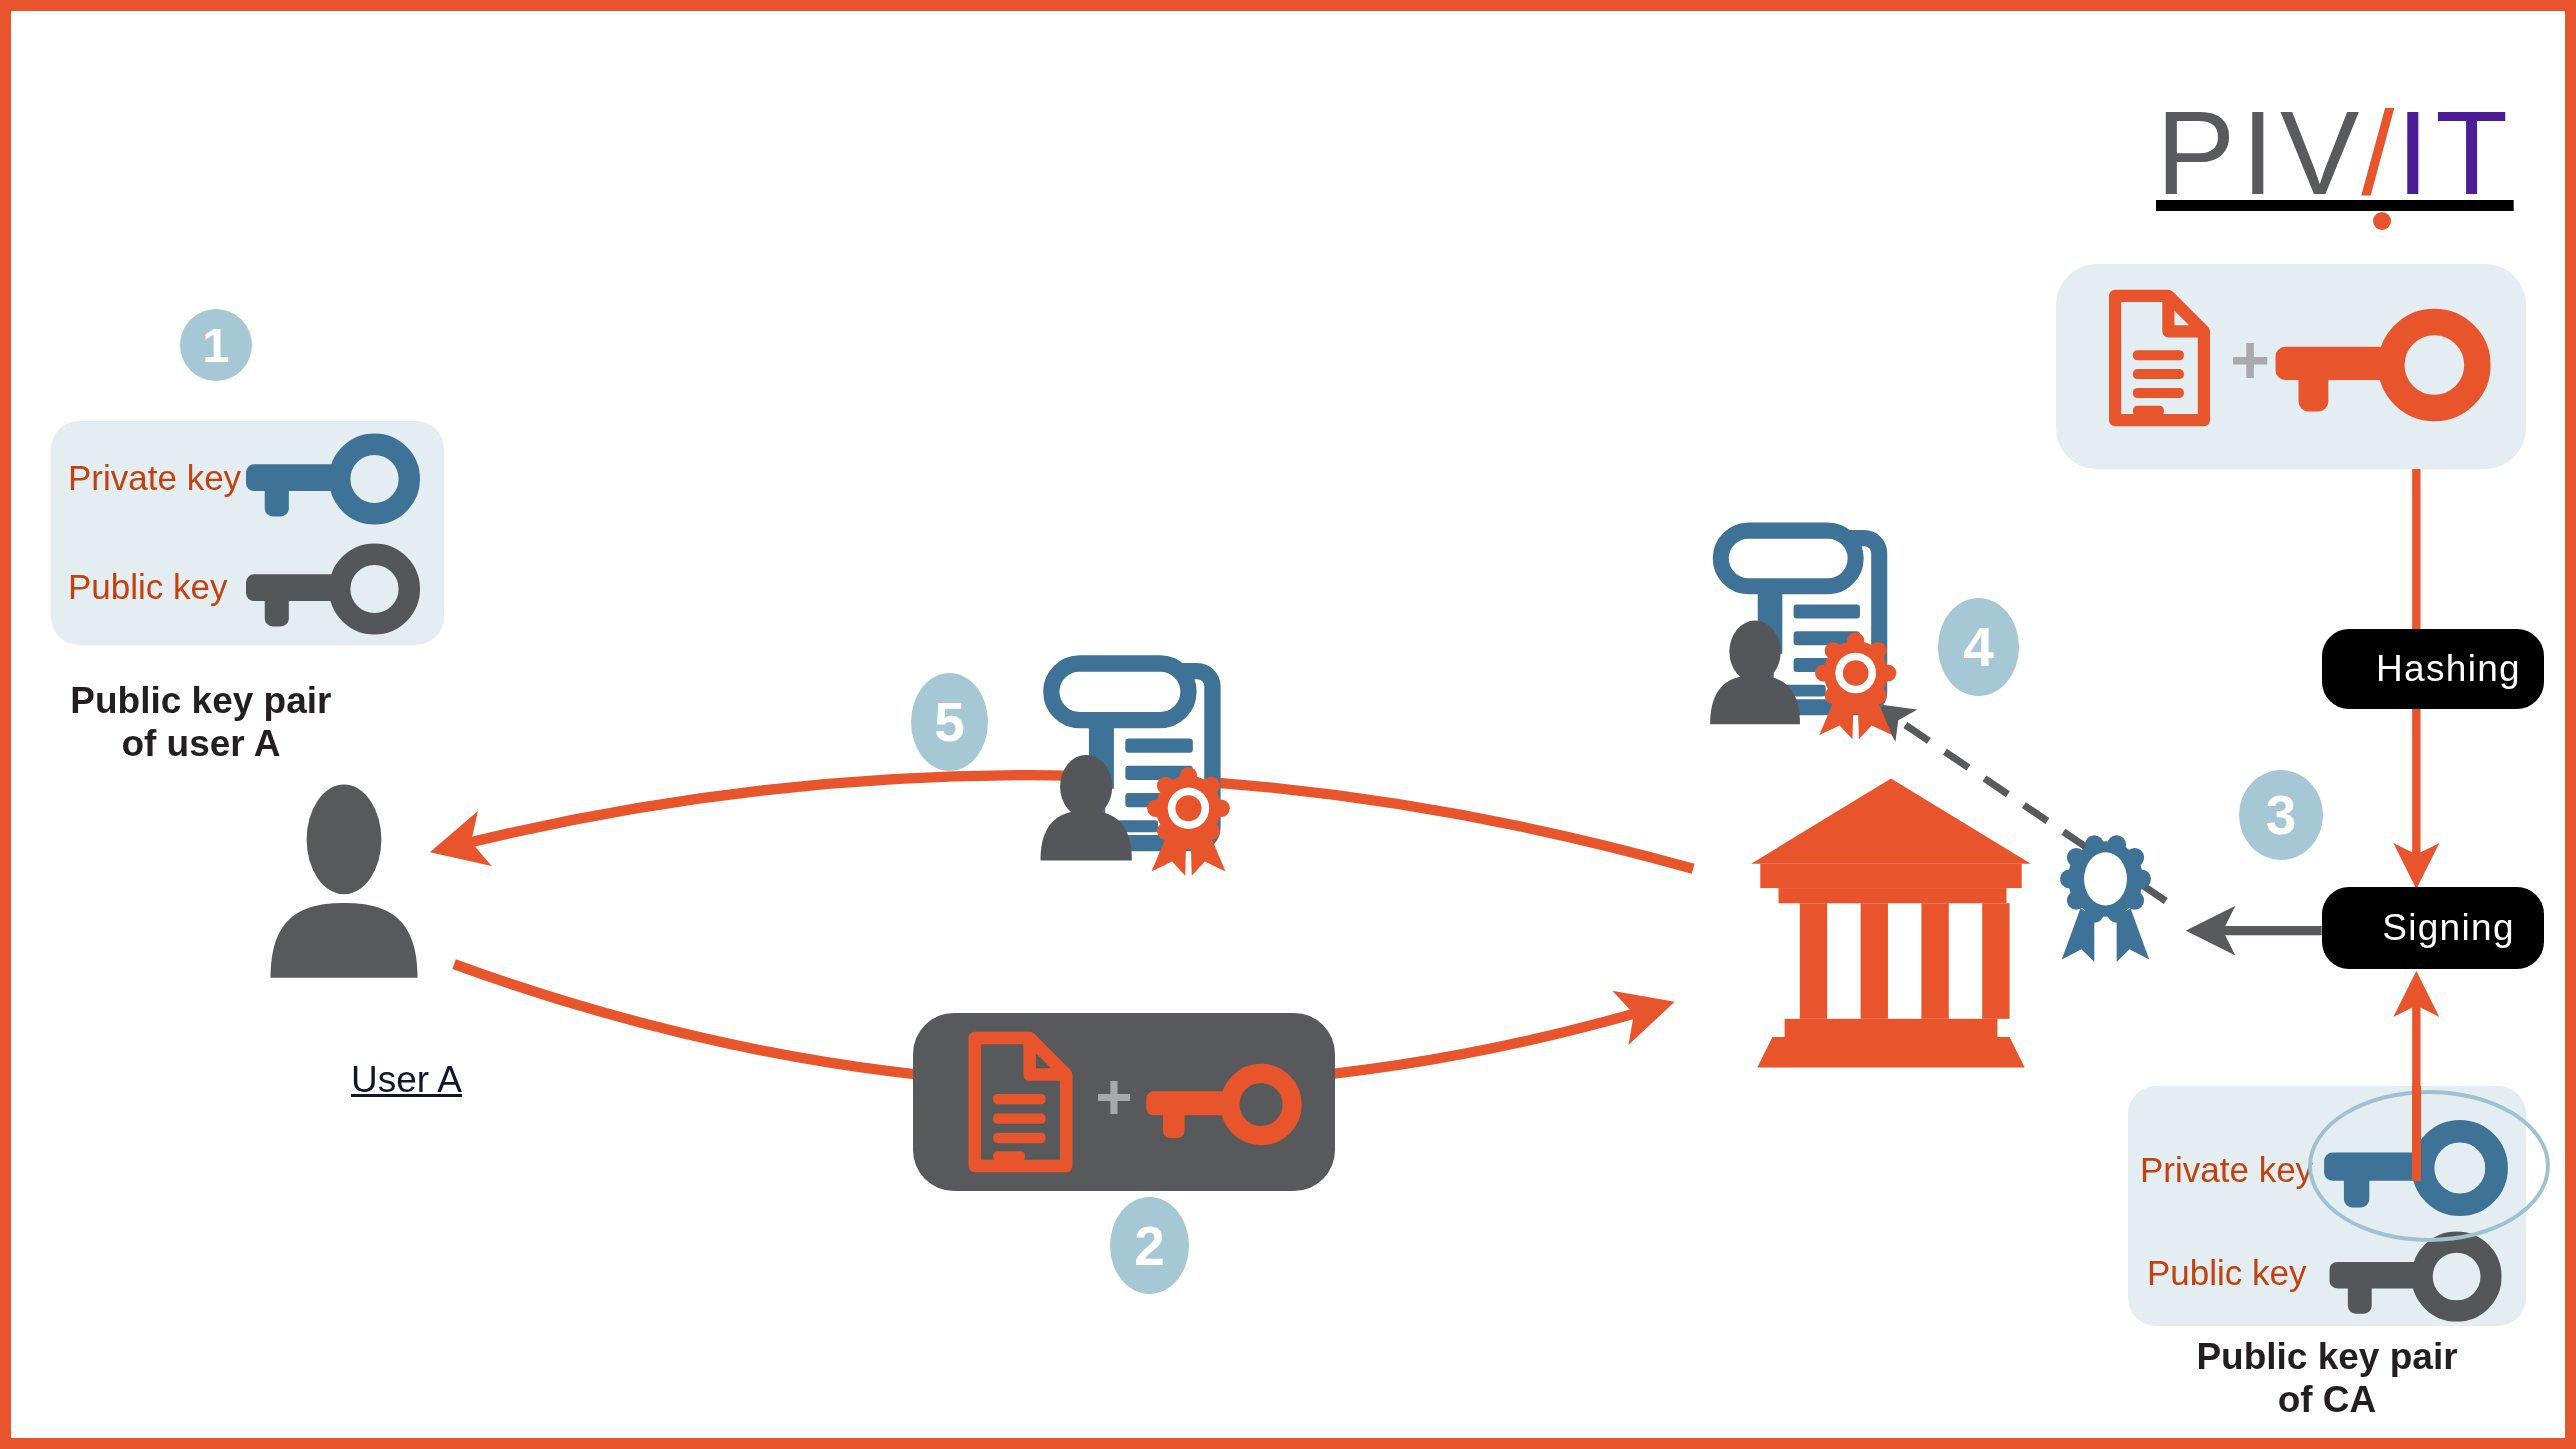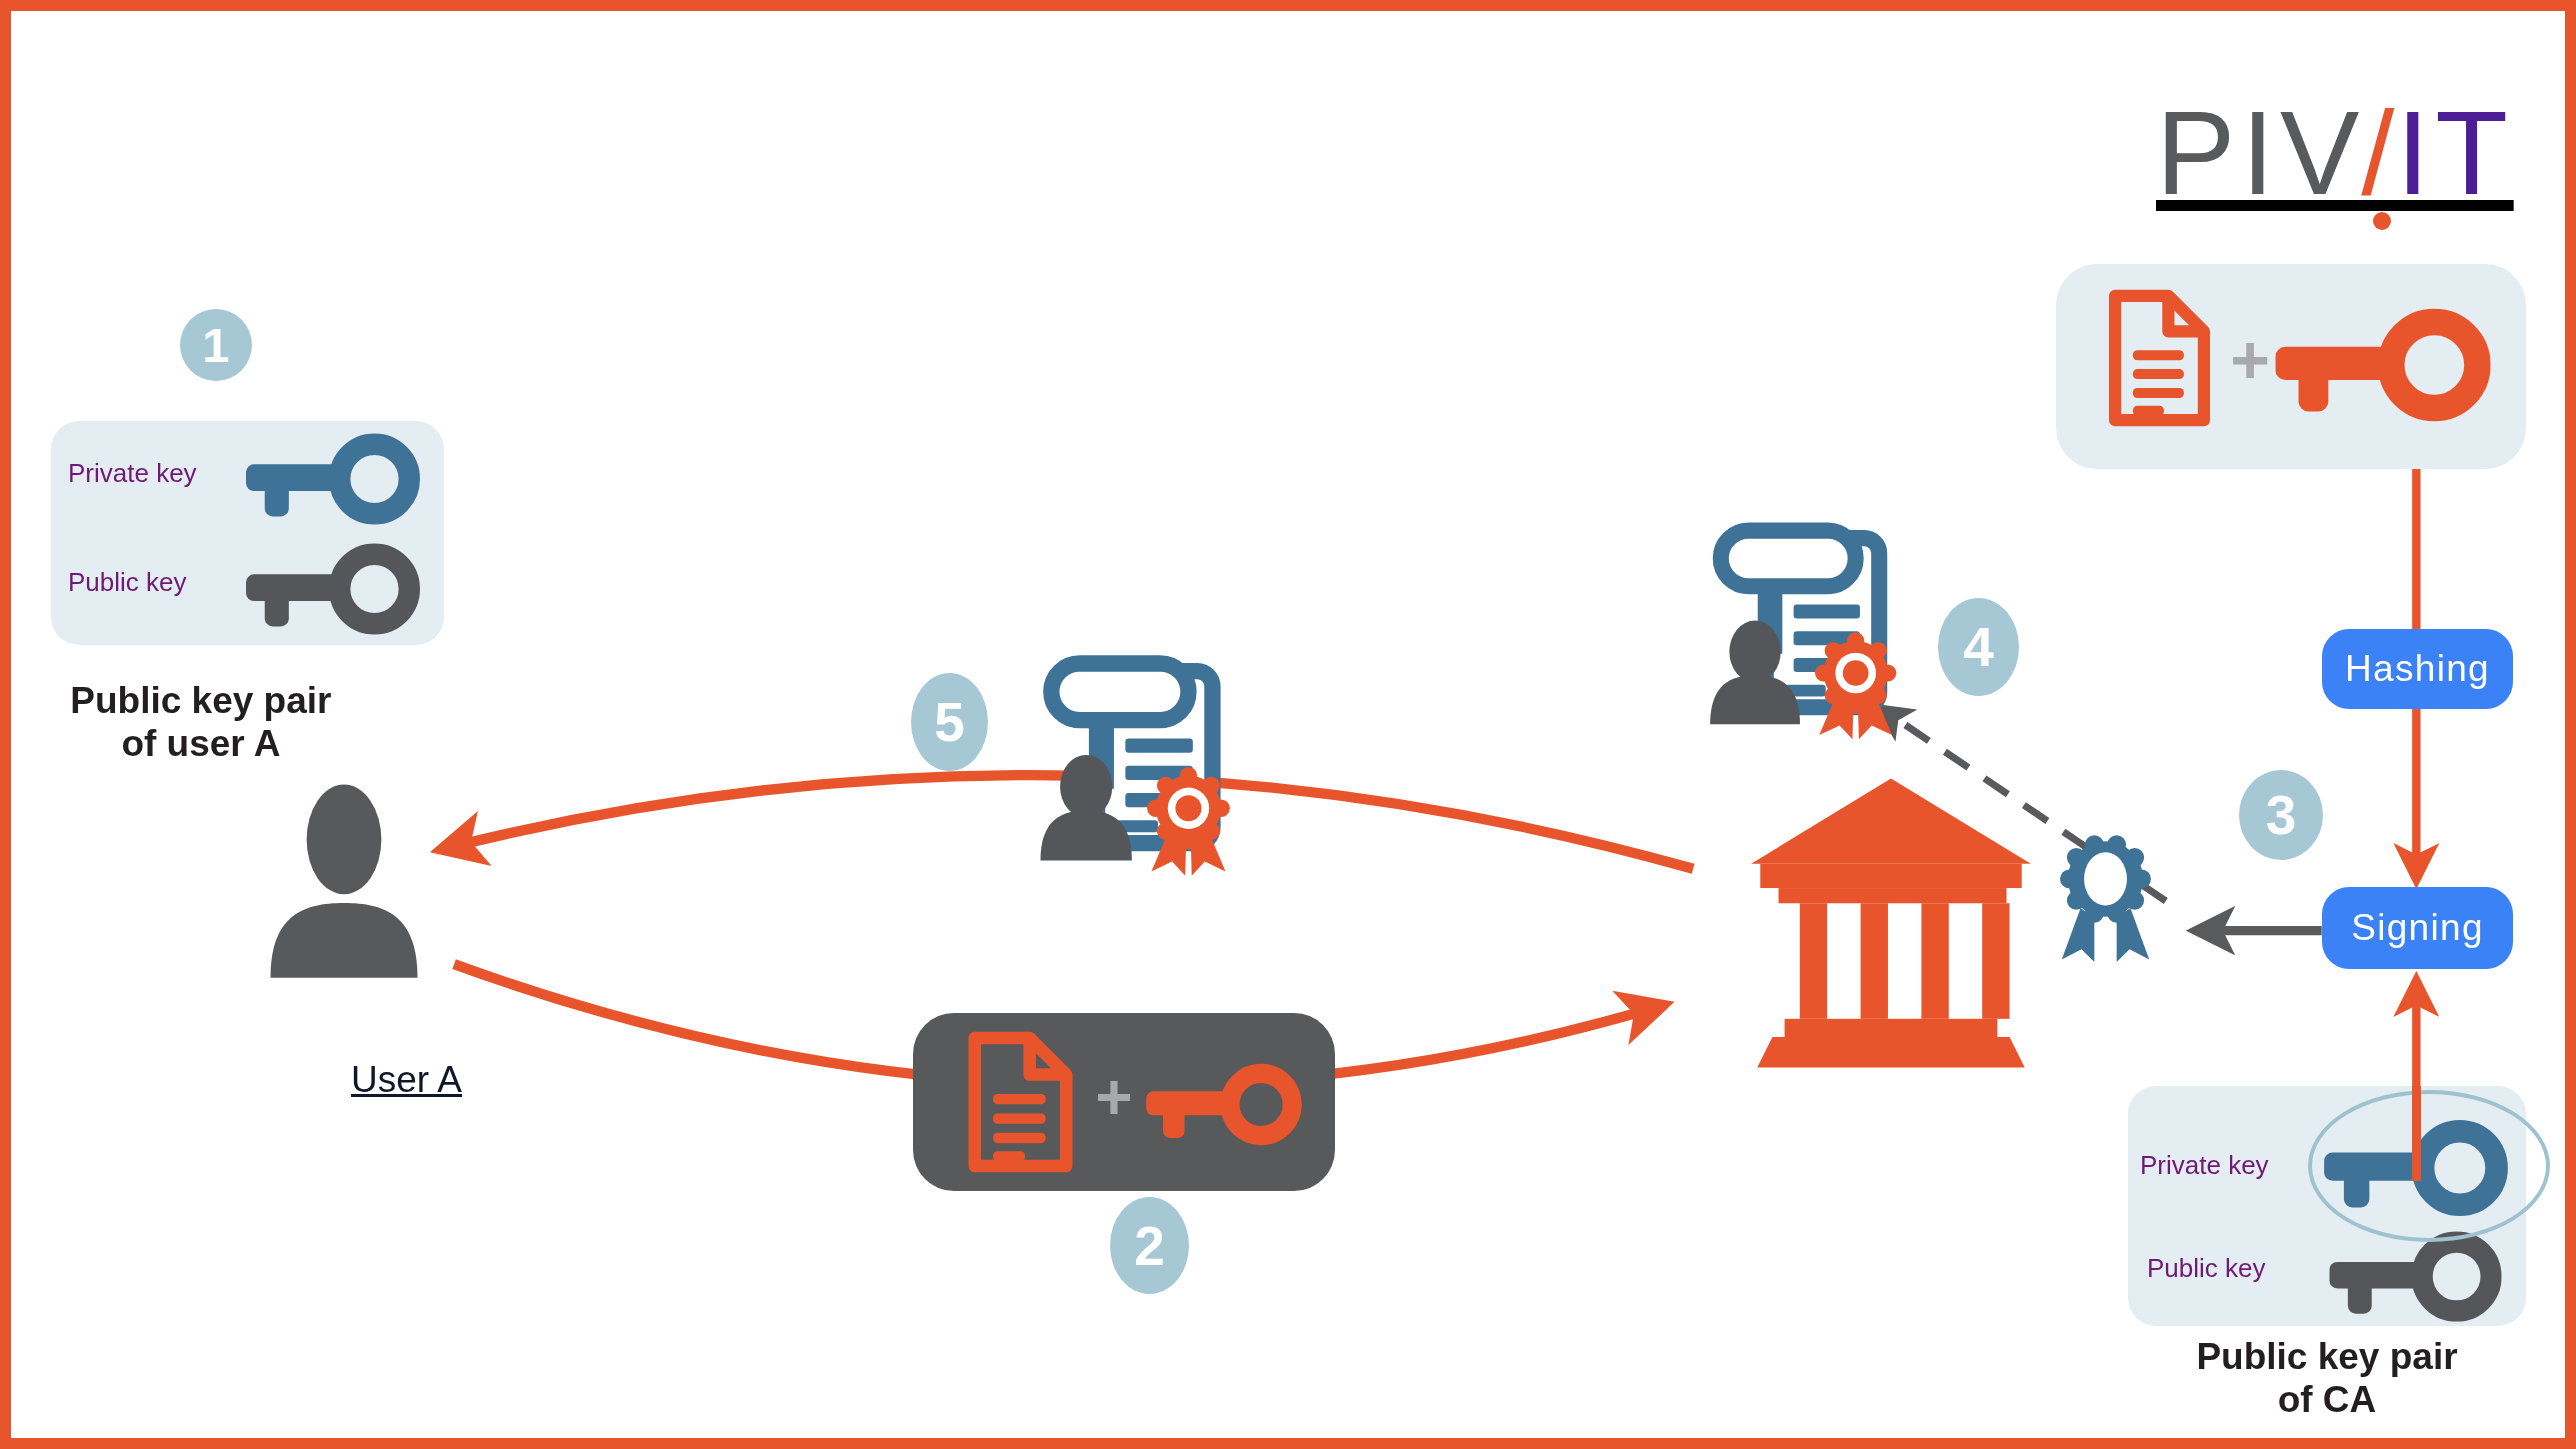--- a/index.html
+++ b/index.html
@@ -1,23 +1,23 @@
 <!DOCTYPE html>
 <html style="font-size:10.3px"><head>
 <meta charset="utf-8">
 <style>
   html,body{margin:0;padding:0;background:#ffffff;font-family:"Liberation Sans",sans-serif;}
   #canvas{position:relative;width:2576px;height:1449px;background:#ffffff;border:11.6px solid #e8552d;box-sizing:border-box;overflow:hidden;}
   .abs{position:absolute;}
   #arrows{position:absolute;left:0;top:0;width:2576px;height:1449px;z-index:1;}
   .lyr{z-index:2;}
   .panel{background:#e4edf1;border-radius:28px;}
-  .pill{background:#3b82f6;border-radius:27px;color:#ffffff;display:flex;align-items:center;justify-content:center;font-size:37px;letter-spacing:1.3px;z-index:2;}
+  .pill{background:#000000;border-radius:27px;color:#ffffff;display:flex;align-items:center;justify-content:center;font-size:37px;letter-spacing:1.3px;z-index:2;padding-left:31px;}
   .badge{background:#a6c8d5;border-radius:50%;color:#ffffff;display:flex;align-items:center;justify-content:center;font-weight:bold;font-size:55px;z-index:3;}
-  .lbl{font-size:26px;color:#701a75;z-index:2;}
+  .lbl{font-size:35px;color:#c2410c;z-index:2;}
   .cap{font-weight:bold;font-size:37px;color:#231f20;text-align:center;line-height:43px;z-index:2;}
   .plainlbl{font-size:37px;color:#0f172a;text-align:right;z-index:2;text-decoration:underline;}
   .plus{color:#a7a9ac;font-weight:bold;text-align:center;z-index:2;}
   
   #logo{display:flex;align-items:flex-start;font-size:119px;letter-spacing:5.8px;line-height:103px;z-index:2;}
   #logo .g{color:#595a5c;}
   #logo .o{color:#4c1d95;}
   #logo .slash{position:relative;color:#e8552d;margin:0 -3.9px;}
   #logo .dot{position:absolute;left:11.6px;bottom:-26px;width:18px;height:18px;border-radius:50%;background:#e8552d;}
   #ca-key-ring{border:4.5px solid #9fc2d0;border-radius:50%;z-index:4;background:transparent;}

